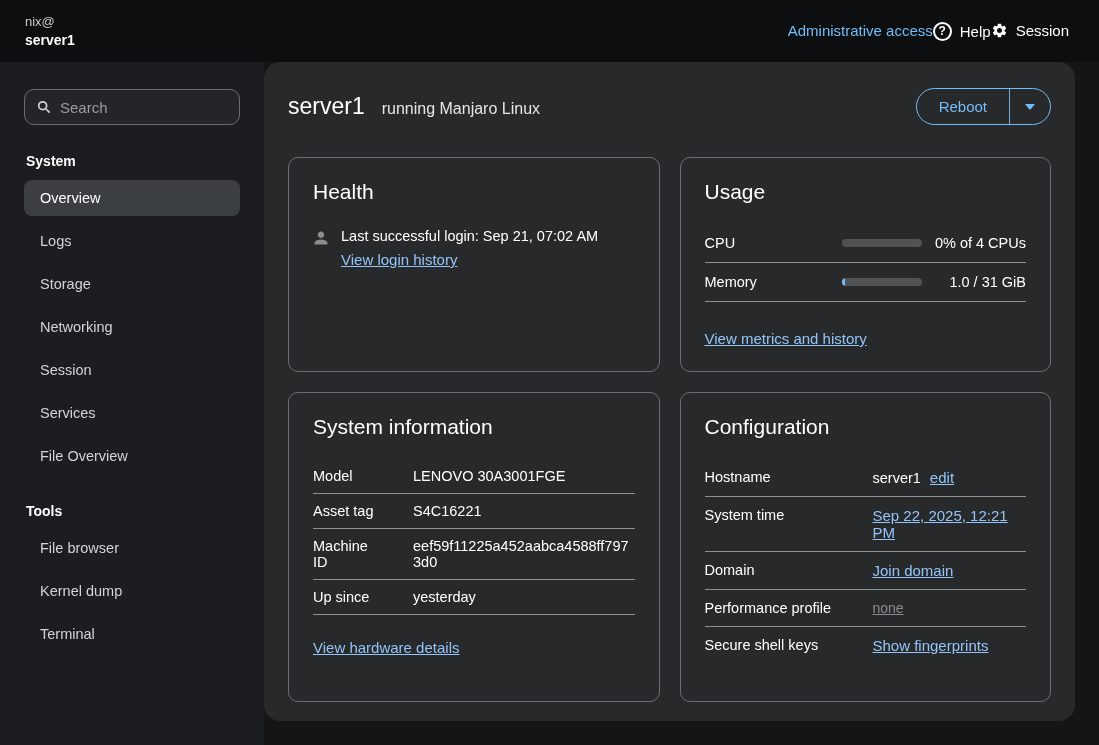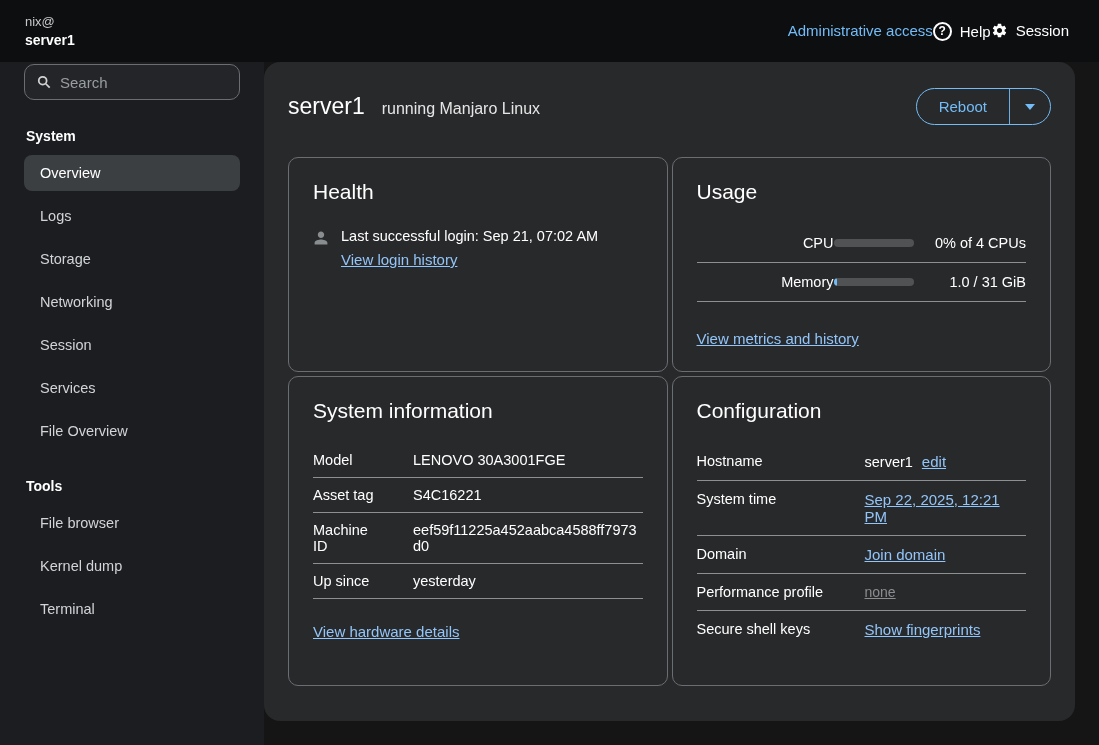--- a/index.html
+++ b/index.html
@@ -17,21 +17,21 @@
   .brand .user{font-size:13px;color:#c8c8c8;}
   .brand .host{font-size:14px;font-weight:bold;color:#fff;}
   .topnav{display:flex;align-items:flex-start;}
   .admin-link{color:var(--masthead_link);font-size:15px;cursor:pointer;text-decoration:none;}
   .topitem{display:flex;align-items:center;gap:8px;font-size:15px;color:#fff;cursor:pointer;}
   .qicon{width:19px;height:19px;border:2px solid #fff;border-radius:50%;display:inline-flex;align-items:center;justify-content:center;font-size:12px;font-weight:bold;color:#fff;}
   .gear-svg{width:17px;height:17px;fill:#fff;display:block;}
 
   
   .shell{display:flex;height:683px;}
-  .sidebar{width:264px;background:var(--sidebar_bg);flex-shrink:0;padding-top:2px;}
+  .sidebar{width:264px;background:var(--sidebar_bg);flex-shrink:0;padding-top:27px;}
   .search-wrap{margin:0 24px 18px 24px;height:36px;border:1px solid #6a6e73;border-radius:10px;background:#232528;display:flex;align-items:center;padding:0 12px;gap:9px;}
   .search-wrap svg{width:14px;height:14px;stroke:#d2d2d2;flex-shrink:0;}
   .search-input{background:transparent;border:none;outline:none;color:#e0e0e0;font-size:15px;width:100%;font-family:inherit;}
   .search-input::placeholder{color:#9a9da0;}
   .nav-section-title{font-weight:bold;font-size:14px;color:#fff;padding:10px 26px 8px;}
   .nav-item{font-size:14.5px;color:#d2d4d6;padding:10px 16px;margin:3px 24px 7px;border-radius:8px;cursor:pointer;}
   .nav-item.active{background:var(--selected_bg);color:#fff;}
   .nav-gap{height:12px;}
 
   
@@ -41,35 +41,35 @@
   .title-line{display:flex;align-items:baseline;gap:17px;}
   .hostname-h{font-size:23px;font-weight:400;color:#fff;}
   .os-sub{font-size:16px;color:#e6e6e6;}
   .split-btn{display:flex;align-items:stretch;height:37px;border:1px solid var(--accent);border-radius:19px;overflow:hidden;}
   .split-main{color:var(--accent);font-size:15px;display:flex;align-items:center;padding:0 22px;cursor:pointer;background:transparent;border:none;font-family:inherit;}
   .split-divider{width:1px;background:var(--accent);opacity:.9;}
   .split-caret{width:40px;display:flex;align-items:center;justify-content:center;cursor:pointer;background:transparent;border:none;}
   .caret-down{width:0;height:0;border-left:5px solid transparent;border-right:5px solid transparent;border-top:6px solid var(--accent);}
 
   
-  .cards{display:grid;grid-template-columns:1fr 1fr;grid-template-rows:215px 310px;gap:4px;margin-top:32px;}
+  .cards{display:grid;grid-template-columns:1fr 1fr;grid-template-rows:215px 310px;gap:20px;margin-top:32px;}
   .card{border:1px solid var(--card_border);border-radius:10px;background:var(--panel_bg);padding:22px 24px;display:flex;flex-direction:column;}
   .card-title{font-size:21px;font-weight:400;color:#fff;margin-bottom:20px;}
 
   
   .health-row{display:flex;gap:12px;margin-top:4px;}
   .user-svg{width:16px;height:16px;fill:var(--muted);margin-top:2px;flex-shrink:0;}
   .health-line1{font-size:14.5px;color:#fff;}
   .health-line2{font-size:14.5px;color:var(--muted);margin-top:5px;}
   .link{color:var(--link);text-decoration:underline;font-size:15px;cursor:pointer;}
   .health-link{display:inline-block;margin-top:7px;}
 
   
   .usage-row{display:grid;grid-template-columns:137px 80px 1fr;align-items:center;height:39px;border-bottom:1px solid var(--divider);}
-  .usage-label{font-size:14.5px;color:#fff;text-align:right;}
+  .usage-label{font-size:14.5px;color:#fff;}
   .track{width:80px;height:8px;border-radius:4px;background:var(--track);overflow:hidden;}
   .fill{height:100%;background:var(--accent);border-radius:4px;}
   .usage-value{text-align:right;font-size:14.5px;color:#fff;}
   .usage-link{display:inline-block;margin-top:28px;}
 
   
   .info-row{display:grid;grid-template-columns:72px 1fr;column-gap:28px;padding:9px 0;border-bottom:1px solid var(--divider);align-items:start;}
   .info-label{font-size:14.5px;color:#fff;}
   .info-value{font-size:14.5px;color:#fff;word-break:break-all;}
   .sys-link{display:inline-block;margin-top:24px;}

